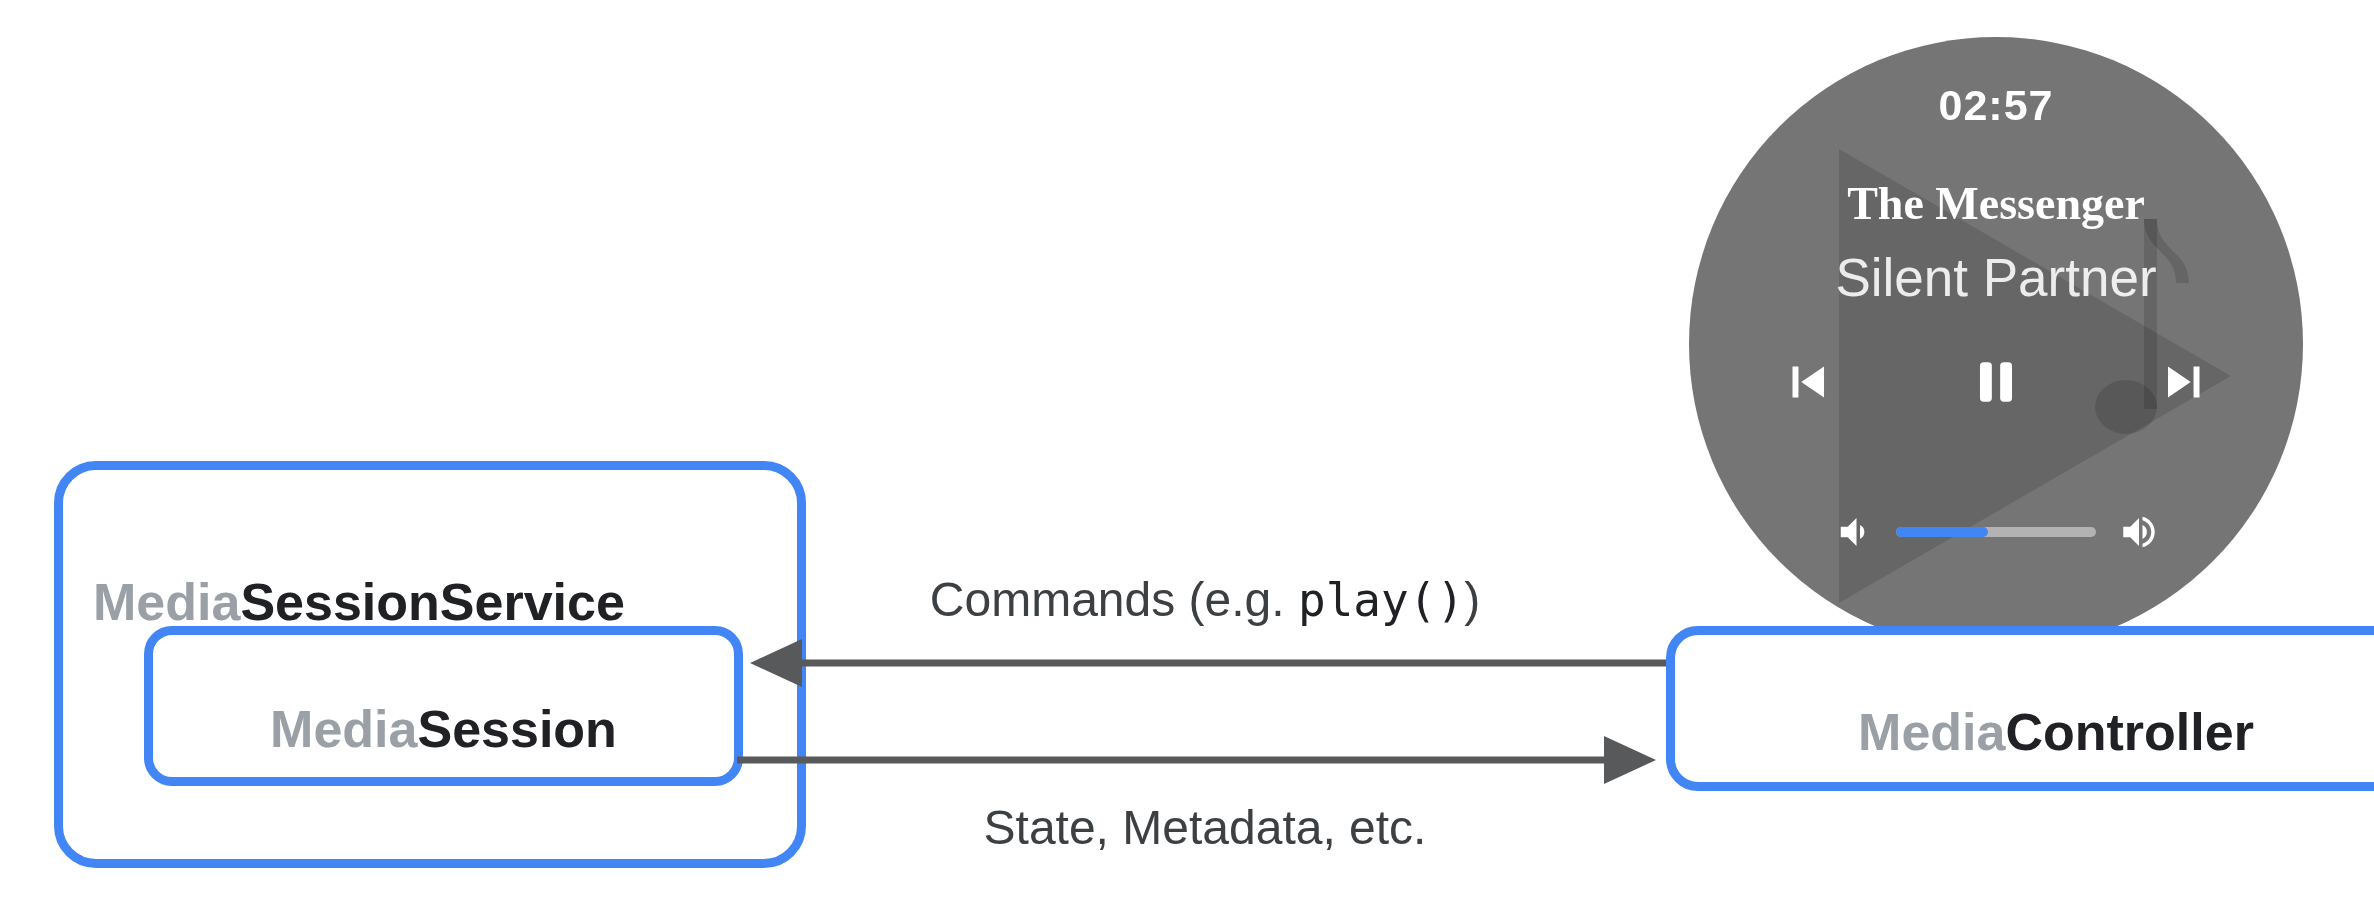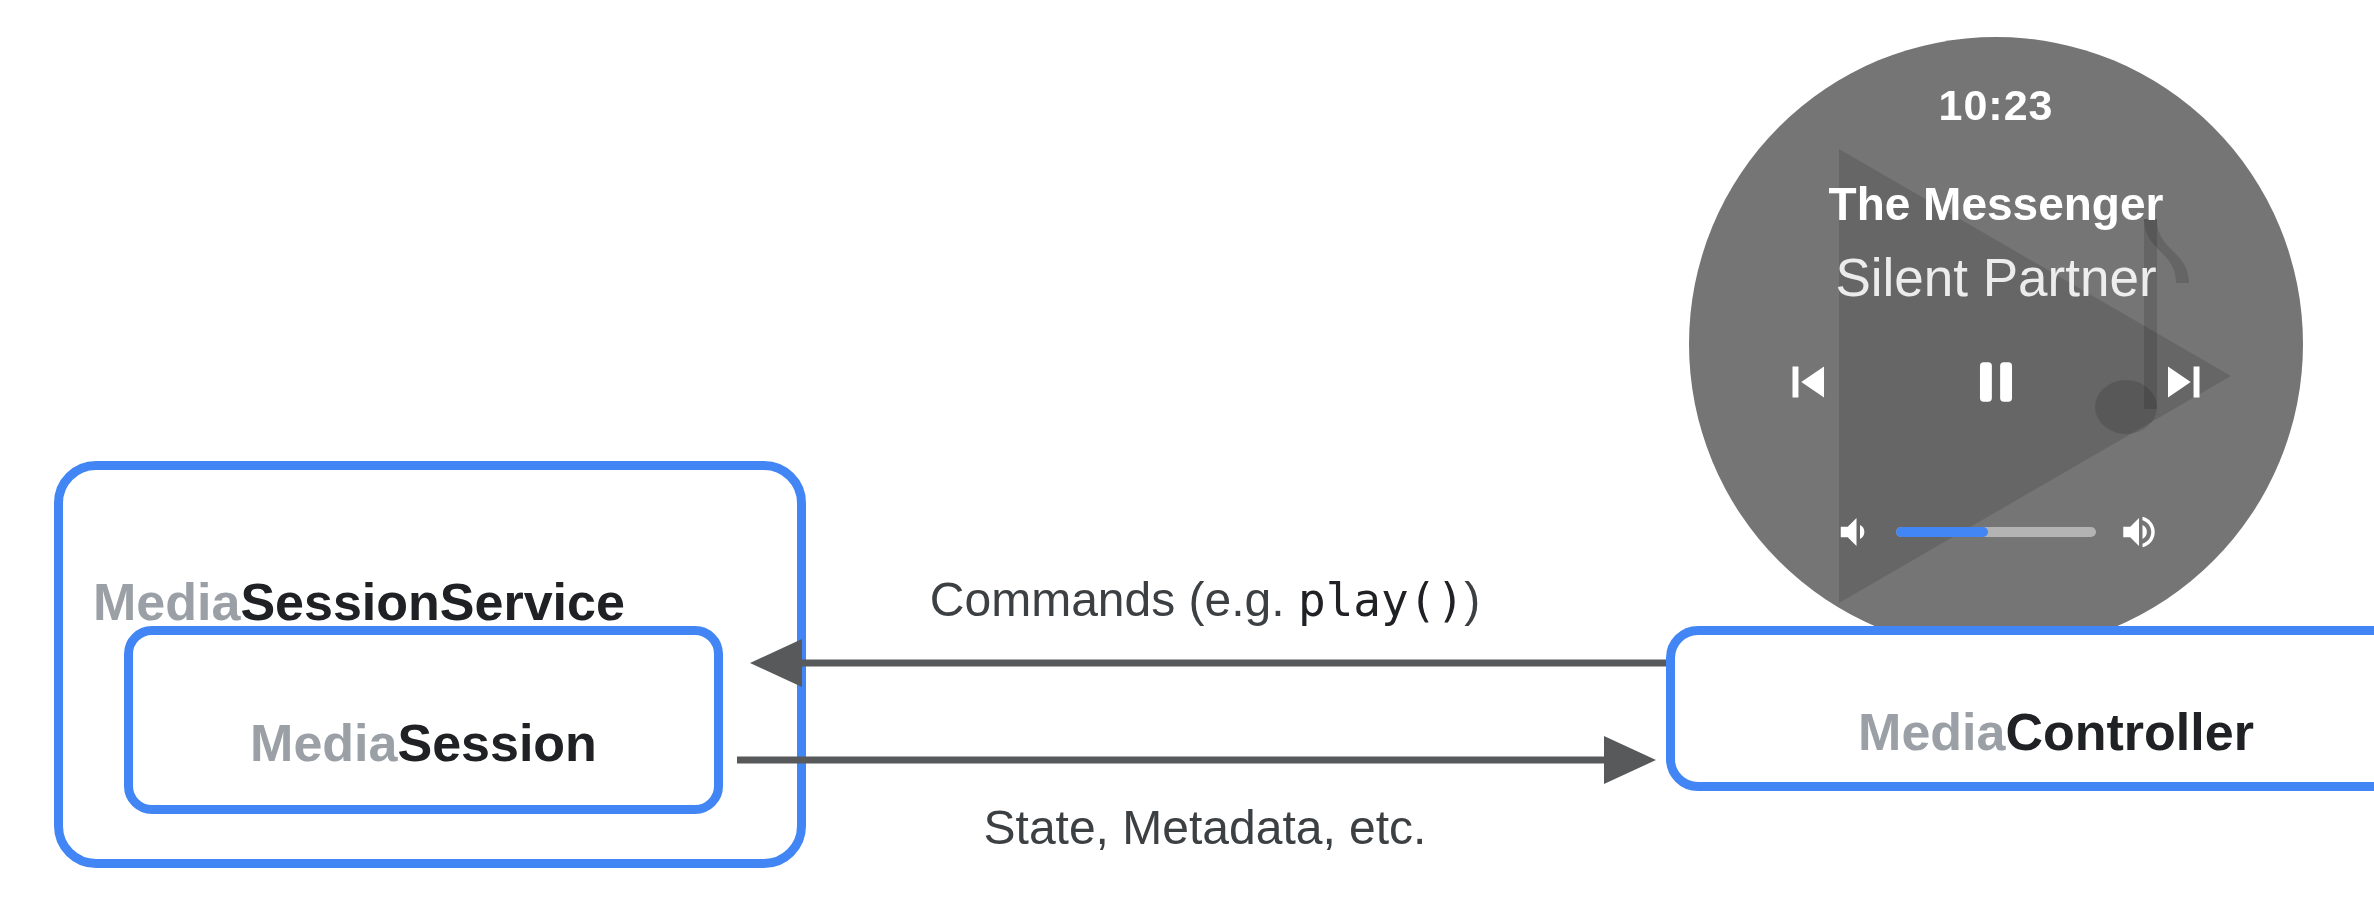--- a/index.html
+++ b/index.html
@@ -25,21 +25,21 @@
   }
   .watermark { position: absolute; left: 0; top: 0; width: 100%; height: 100%; }
   .w-time {
     position: absolute; top: 44px; width: 100%;
     text-align: center; color: #ffffff;
     font-size: 43px; font-weight: 700; letter-spacing: 1px;
   }
   .w-title {
     position: absolute; top: 140px; width: 100%;
     text-align: center; color: #ffffff;
-    font-size: 46px; font-weight: 700;
+    font-size: 46px; font-weight: 700; font-family: Liberation Serif, serif;
   }
   .w-artist {
     position: absolute; top: 210px; width: 100%;
     text-align: center; color: rgba(255,255,255,0.88);
     font-size: 53px; font-weight: 400;
   }
   .controls {
     position: absolute; top: 314px; left: 0; width: 100%;
     display: flex; justify-content: space-between; align-items: center;
     padding: 0 88px;
@@ -58,21 +58,21 @@
   .slider-fill { height: 100%; background: #4285f4; border-radius: 5px; }
 
   
   .box {
     position: absolute;
     background: #ffffff;
     border: 9px solid #4285f4;
     z-index: 2;
   }
   .box-outer { left: 54px; top: 461px; width: 752px; height: 407px; border-radius: 42px; }
-  .box-inner { left: 124px; top: 626px; width: 599px; height: 188px; border-radius: 28px; }
+  .box-inner { left: 144px; top: 626px; width: 599px; height: 160px; border-radius: 28px; }
   .box-controller { left: 1666px; top: 626px; width: 780px; height: 165px; border-radius: 32px; }
 
   .label { font-size: 52px; font-weight: 600; color: #202124; white-space: nowrap; margin-top: 46px; }
   .label .gray { color: #9aa0a6; }
   .label-left { position: absolute; left: 30px; top: 56px; }
   .label-center {
     position: absolute; left: 0; top: 0; right: 0; bottom: 0;
     display: flex; align-items: center; justify-content: center;
   }
 
@@ -106,21 +106,21 @@
 
   <div class="watch">
     <svg class="watermark" viewBox="0 0 614 614">
       <polygon points="150,112 150,566 542,339" fill="rgba(0,0,0,0.12)"></polygon>
       <g fill="rgba(0,0,0,0.13)">
         <ellipse cx="437" cy="370" rx="31" ry="27"></ellipse>
         <rect x="455" y="182" width="13" height="190"></rect>
         <path d="M455 182 h13 c0 32 32 32 32 64 h-13 c0 -32 -32 -32 -32 -64 z"></path>
       </g>
     </svg>
-    <div class="w-time">10:23</div>
+    <div class="w-time">02:57</div>
     <div class="w-title">The Messenger</div>
     <div class="w-artist">Silent Partner</div>
 
     <div class="controls">
       <svg viewBox="0 0 24 24">
         <path fill="#ffffff" d="M6 6h2.3v12H6zM18.2 6l-8.8 6 8.8 6z"></path>
       </svg>
       <svg viewBox="0 0 24 24">
         <rect x="5.8" y="4.4" width="4.6" height="15.2" rx="1.4" fill="#ffffff"></rect>
         <rect x="13.6" y="4.4" width="4.6" height="15.2" rx="1.4" fill="#ffffff"></rect>

